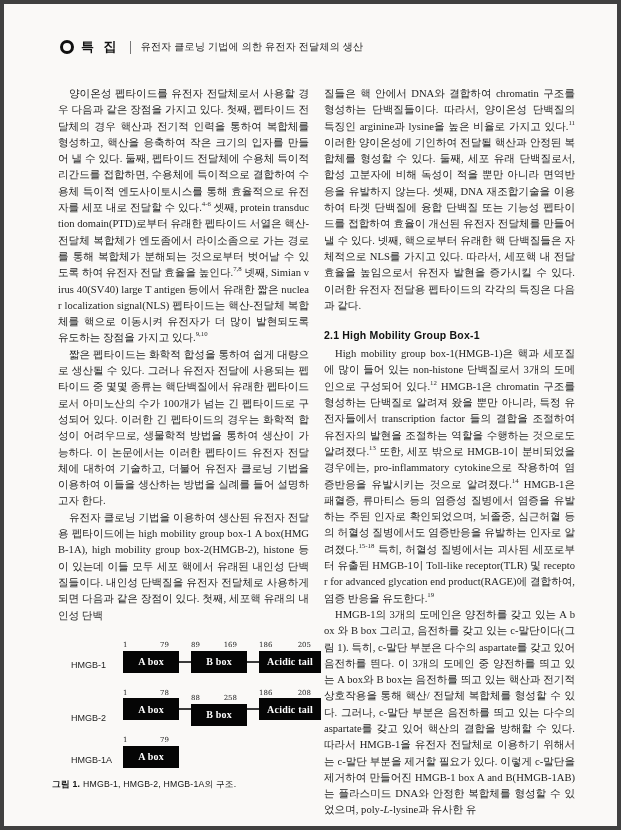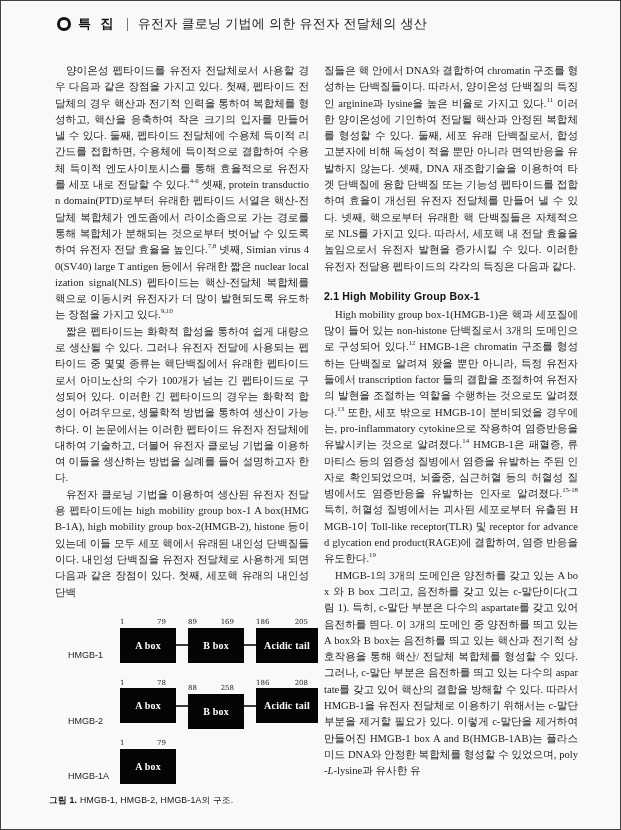--- a/index.html
+++ b/index.html
@@ -2,33 +2,33 @@
 <html lang="ko"><head>
 <meta charset="utf-8">
 <style>
   html,body{margin:0;padding:0;background:#e9e7e3;}
   .page{
     position:relative;
     width:621px;height:830px;
     box-sizing:border-box;
     margin:0 auto;
     background:#faf9f7;
-    border:1px solid #404040;
-    padding:14px 42px 24px 54px;
+    border:4px solid #404040;
+    padding:34px 42px 24px 54px;
     display:flex;flex-direction:column;
     overflow:hidden;
     font-family:"Liberation Serif","DejaVu Serif",serif;
     color:#1c1c1c;
   }
   
   .hdr{display:flex;align-items:center;gap:7px;margin-left:2px;margin-bottom:30px;}
   .ring{width:8px;height:8px;border:3px solid #111;border-radius:50%;flex:0 0 auto;}
   .hdr-label{font-family:"Liberation Sans","DejaVu Sans",sans-serif;font-weight:bold;font-size:13px;letter-spacing:3px;color:#111;}
   .hdr-sep{width:1px;height:13px;background:#777;margin:0 3px;}
-  .hdr-title{font-family:Liberation Sans, sans-serif;font-size:13px;color:#222;letter-spacing:0.3px;}
+  .hdr-title{font-family:Liberation Serif, serif;font-size:10px;color:#222;letter-spacing:0.3px;}
   
   .content{display:flex;gap:15px;flex:1 1 auto;}
   .col{flex:1 1 0;min-width:0;}
   p.body-p{
     margin:0;font-size:10.6px;line-height:16.3px;
     text-align:justify;word-break:break-all;color:#1c1c1c;
   }
   p.body-p.indent{text-indent:11px;}
   sup{font-size:6.8px;line-height:0;}
   .section-heading{
@@ -50,21 +50,21 @@
     font-size:9px;color:#222;width:52px;flex:0 0 auto;
     padding-bottom:3px;
     margin-left:7px;
   }
   .fig-diagram{display:flex;align-items:center;padding-top:9px;}
   .seg{position:relative;flex:0 0 auto;}
   .seg .num{position:absolute;top:-8.5px;font-size:7px;font-family:"DejaVu Serif",serif;color:#222;line-height:1;}
   .seg .num.start{left:0;}
   .seg .num.end{right:10px;}
   .dbox{
-    height:35px;background:#050505;color:#fff;
+    height:22px;background:#050505;color:#fff;
     display:flex;align-items:center;justify-content:center;
     font-family:"Liberation Serif","DejaVu Serif",serif;
     font-weight:bold;font-size:10px;letter-spacing:0.2px;
   }
   .connector{width:12px;height:2px;background:#3a3a3a;flex:0 0 auto;}
   .fig-caption{
     margin:6px 0 0 -12px;
     font-family:"Liberation Sans","DejaVu Sans",sans-serif;
     font-size:8.7px;color:#111;letter-spacing:0.2px;
   }

